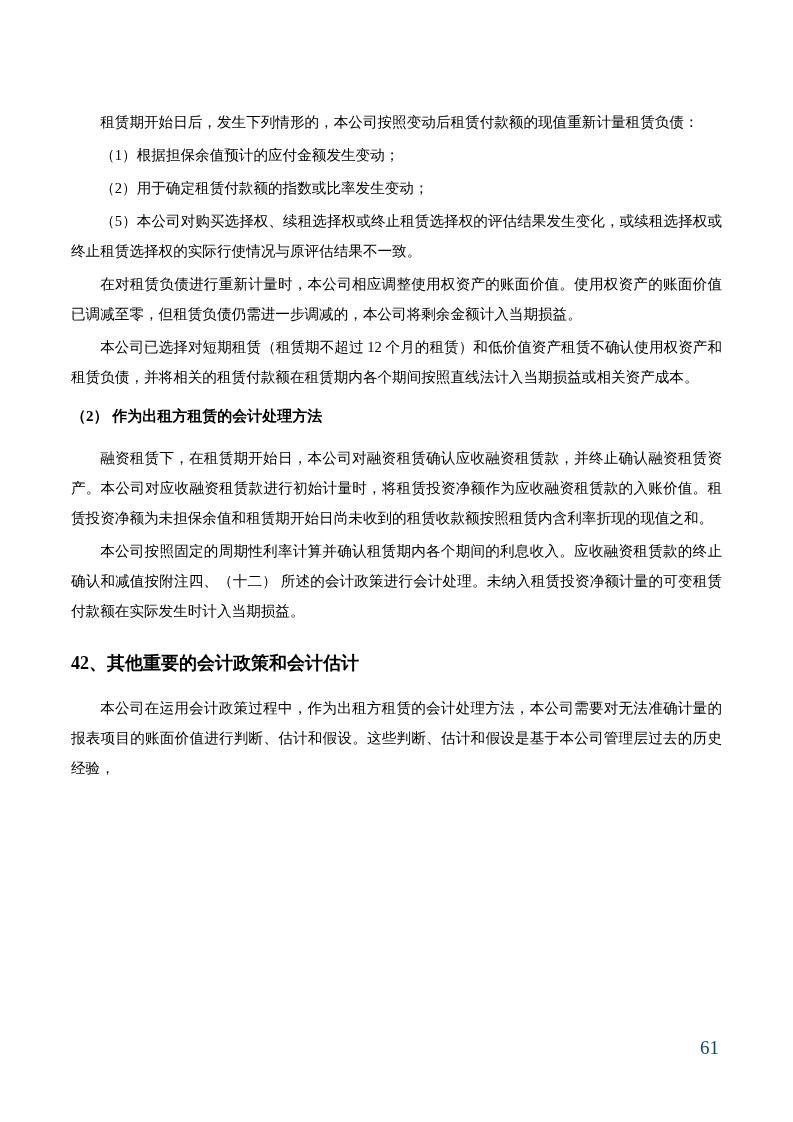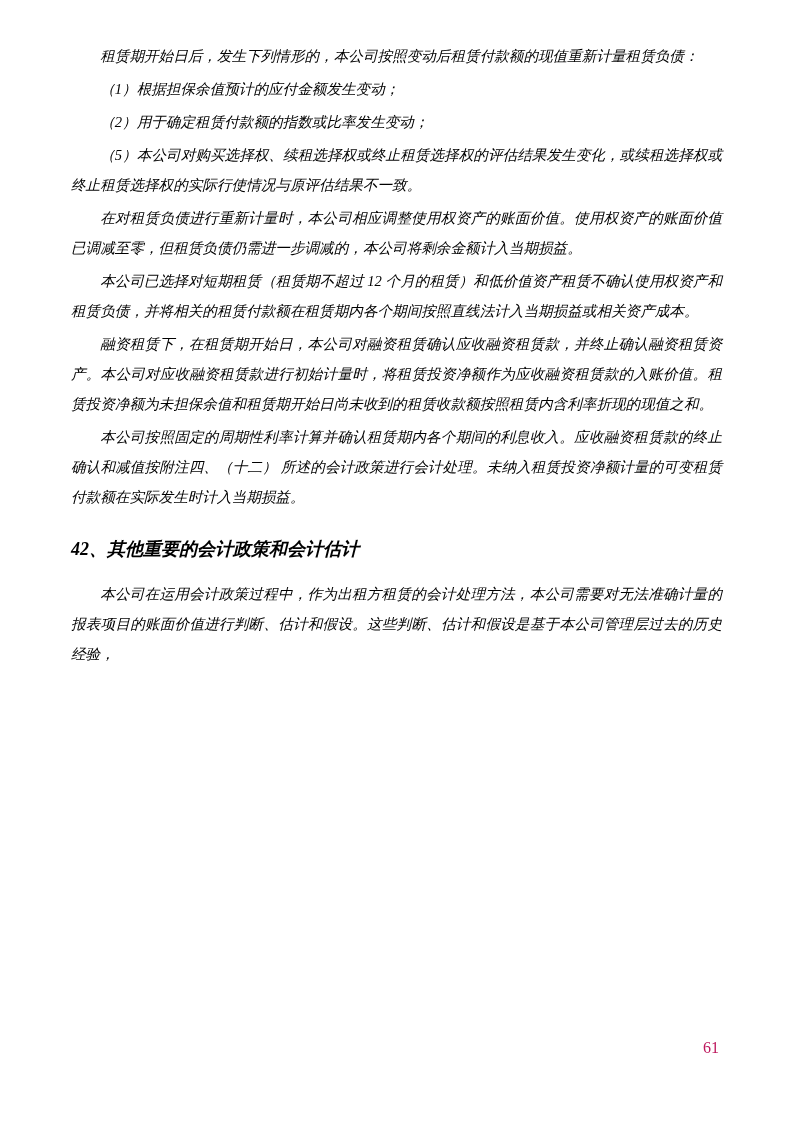--- a/index.html
+++ b/index.html
@@ -8,23 +8,22 @@
     height: 1122px;
     background: #ffffff;
     position: relative;
     overflow: hidden;
     font-family: "Liberation Serif", "DejaVu Serif", serif;
     color: #000000;
   }
   .page {
     position: absolute;
     inset: 0;
-    padding: 41px 71px 0 71px;
+    padding: 107px 71px 0 71px;
     box-sizing: border-box;
-    font-style: italic;
   }
   .para {
     margin: 0 0 3px 0;
     font-size: 14.6px;
     line-height: 30px;
     text-align: justify;
     text-indent: 2em;
     word-break: break-all;
   }
   .h-sub {
@@ -36,34 +35,35 @@
   .h-main {
     margin: 22px 0 15px 0;
     font-size: 18px;
     font-weight: bold;
     line-height: 30px;
   }
   .footer {
     position: absolute;
     top: 1038px;
     right: 74px;
-    font-size: 16px;
+    font-size: 19px;
     line-height: 20px;
-    color: #be185d;
+    color: #0c4a6e;
   }
 </style>
 </head>
 <body>
 
 <div class="page">
   <p class="para">租赁期开始日后，发生下列情形的，本公司按照变动后租赁付款额的现值重新计量租赁负债：</p>
   <p class="para">（1）根据担保余值预计的应付金额发生变动；</p>
   <p class="para">（2）用于确定租赁付款额的指数或比率发生变动；</p>
   <p class="para">（5）本公司对购买选择权、续租选择权或终止租赁选择权的评估结果发生变化，或续租选择权或终止租赁选择权的实际行使情况与原评估结果不一致。</p>
   <p class="para">在对租赁负债进行重新计量时，本公司相应调整使用权资产的账面价值。使用权资产的账面价值已调减至零，但租赁负债仍需进一步调减的，本公司将剩余金额计入当期损益。</p>
   <p class="para">本公司已选择对短期租赁（租赁期不超过 12 个月的租赁）和低价值资产租赁不确认使用权资产和租赁负债，并将相关的租赁付款额在租赁期内各个期间按照直线法计入当期损益或相关资产成本。</p>
+  <h3 class="h-sub">（2） 作为出租方租赁的会计处理方法</h3>
   <p class="para">融资租赁下，在租赁期开始日，本公司对融资租赁确认应收融资租赁款，并终止确认融资租赁资产。本公司对应收融资租赁款进行初始计量时，将租赁投资净额作为应收融资租赁款的入账价值。租赁投资净额为未担保余值和租赁期开始日尚未收到的租赁收款额按照租赁内含利率折现的现值之和。</p>
   <p class="para">本公司按照固定的周期性利率计算并确认租赁期内各个期间的利息收入。应收融资租赁款的终止确认和减值按附注四、（十二） 所述的会计政策进行会计处理。未纳入租赁投资净额计量的可变租赁付款额在实际发生时计入当期损益。</p>
   <h3 class="h-main">42、其他重要的会计政策和会计估计</h3>
   <p class="para">本公司在运用会计政策过程中，作为出租方租赁的会计处理方法，本公司需要对无法准确计量的报表项目的账面价值进行判断、估计和假设。这些判断、估计和假设是基于本公司管理层过去的历史经验，</p>
 </div>
 
 <div class="footer">61</div>
 
 </body></html>

